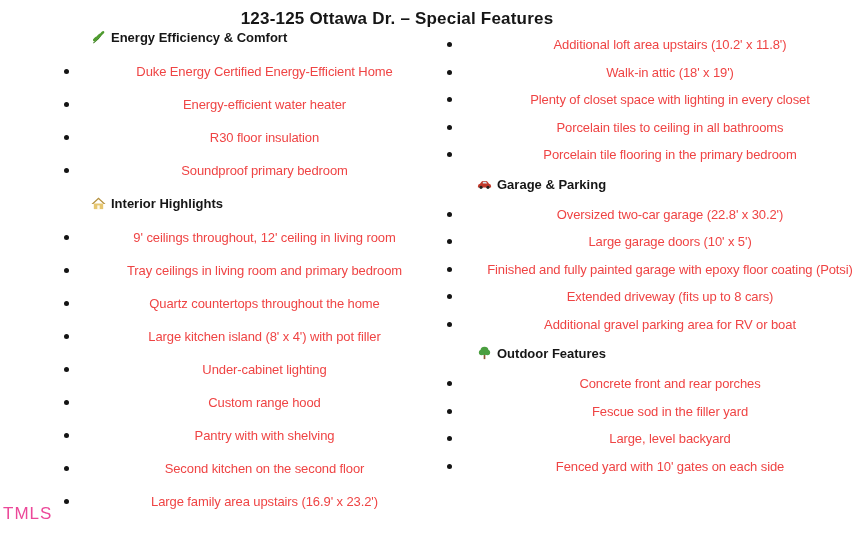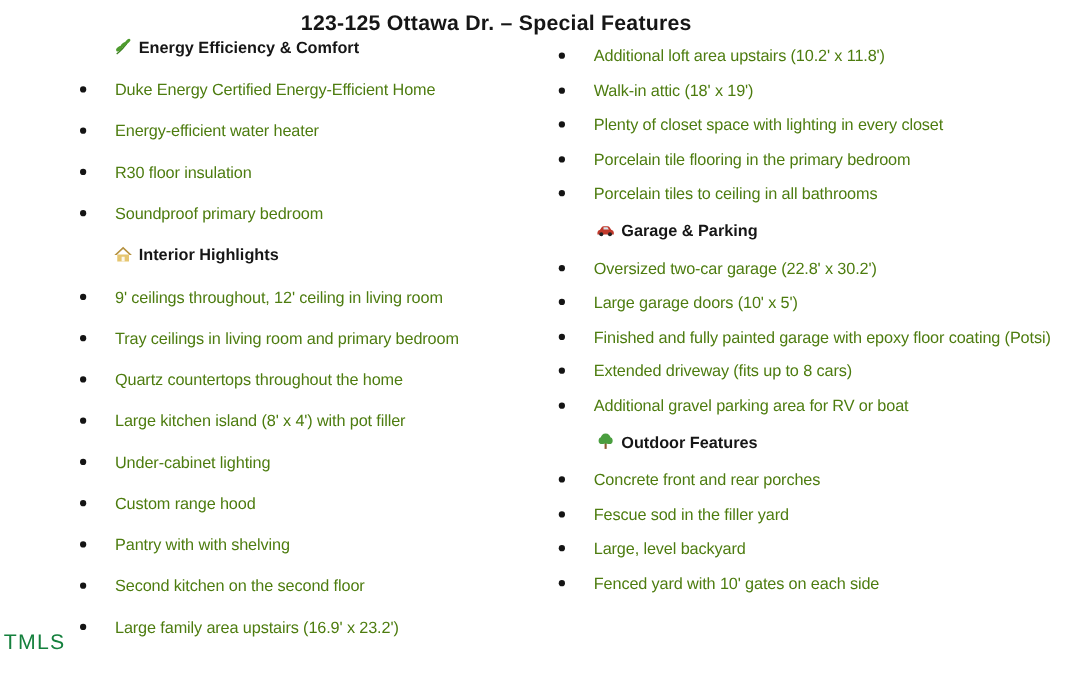--- a/index.html
+++ b/index.html
@@ -28,21 +28,21 @@
     color: #161616;
     letter-spacing: 0.2px;
   }
   .col {
     position: absolute;
     display: flex;
     flex-direction: column;
   }
   .col-left  { left: 62px;  top: 30px; width: 375px; }
   .col-right { left: 445px; top: 37px; width: 420px; }
-  .block { display: flex; flex-direction: column; }
+  .block { display: flex; flex-direction: column; text-align: center; }
   .section-header {
     display: flex;
     align-items: center;
     gap: 5px;
     font-size: 13px;
     font-weight: bold;
     color: #161616;
     line-height: 15px;
   }
   .col-left  .section-header { padding-left: 29px; margin: 0 0 19px 0; }
@@ -53,41 +53,41 @@
     height: 15px;
     display: inline-flex;
     align-items: center;
     justify-content: center;
   }
   .item {
     position: relative;
     padding-left: 30px;
     font-size: 13px;
     line-height: 15px;
-    color: #4d7c0f;
+    color: #ef4444;
     letter-spacing: -0.1px;
   }
   .col-left  .item { margin-bottom: 18px; }
   .col-right .item { margin-bottom: 12.5px; }
   .bullet {
     position: absolute;
     left: 2px;
     top: 5px;
     width: 5px;
     height: 5px;
     border-radius: 50%;
     background: #141414;
   }
   .watermark {
     position: absolute;
     left: 3px;
     top: 504px;
     font-size: 17px;
     font-weight: 400;
-    color: #15803d;
+    color: #ec4899;
     letter-spacing: 1px;
   }
 </style>
 </head>
 <body>
 
 <div class="page">
   <div class="doc-title">123-125 Ottawa Dr. – Special Features</div>
   <div class="col col-left">
       <div class="block">
@@ -129,22 +129,22 @@
         <div class="item"><span class="bullet"></span><span class="item-text">Pantry with with shelving</span></div>
         <div class="item"><span class="bullet"></span><span class="item-text">Second kitchen on the second floor</span></div>
         <div class="item"><span class="bullet"></span><span class="item-text">Large family area upstairs (16.9' x 23.2')</span></div>
       </div>
     </div>
   <div class="col col-right">
       <div class="block">
         <div class="item"><span class="bullet"></span><span class="item-text">Additional loft area upstairs (10.2' x 11.8')</span></div>
         <div class="item"><span class="bullet"></span><span class="item-text">Walk-in attic (18' x 19')</span></div>
         <div class="item"><span class="bullet"></span><span class="item-text">Plenty of closet space with lighting in every closet</span></div>
+        <div class="item"><span class="bullet"></span><span class="item-text">Porcelain tiles to ceiling in all bathrooms</span></div>
         <div class="item"><span class="bullet"></span><span class="item-text">Porcelain tile flooring in the primary bedroom</span></div>
-        <div class="item"><span class="bullet"></span><span class="item-text">Porcelain tiles to ceiling in all bathrooms</span></div>
       </div>
       <div class="block">
         <div class="section-header">
           <span class="icon">
             <svg width="15" height="15" viewBox="0 0 16 16">
               <path fill="#c0392b" d="M1 9.5 Q1 7.8 3.2 7.3 L4.8 5 Q5.3 4.2 6.3 4.2 L9.7 4.2 Q10.7 4.2 11.2 5 L12.8 7.3 Q15 7.8 15 9.5 L15 11.2 L1 11.2 Z"></path>
               <circle cx="4.3" cy="11" r="1.7" fill="#222222"></circle>
               <circle cx="11.7" cy="11" r="1.7" fill="#222222"></circle>
               <path fill="#d9e6ee" d="M6.2 5.1 L9.6 5.1 L10.8 7 L6.2 7 Z"></path>
             </svg>

